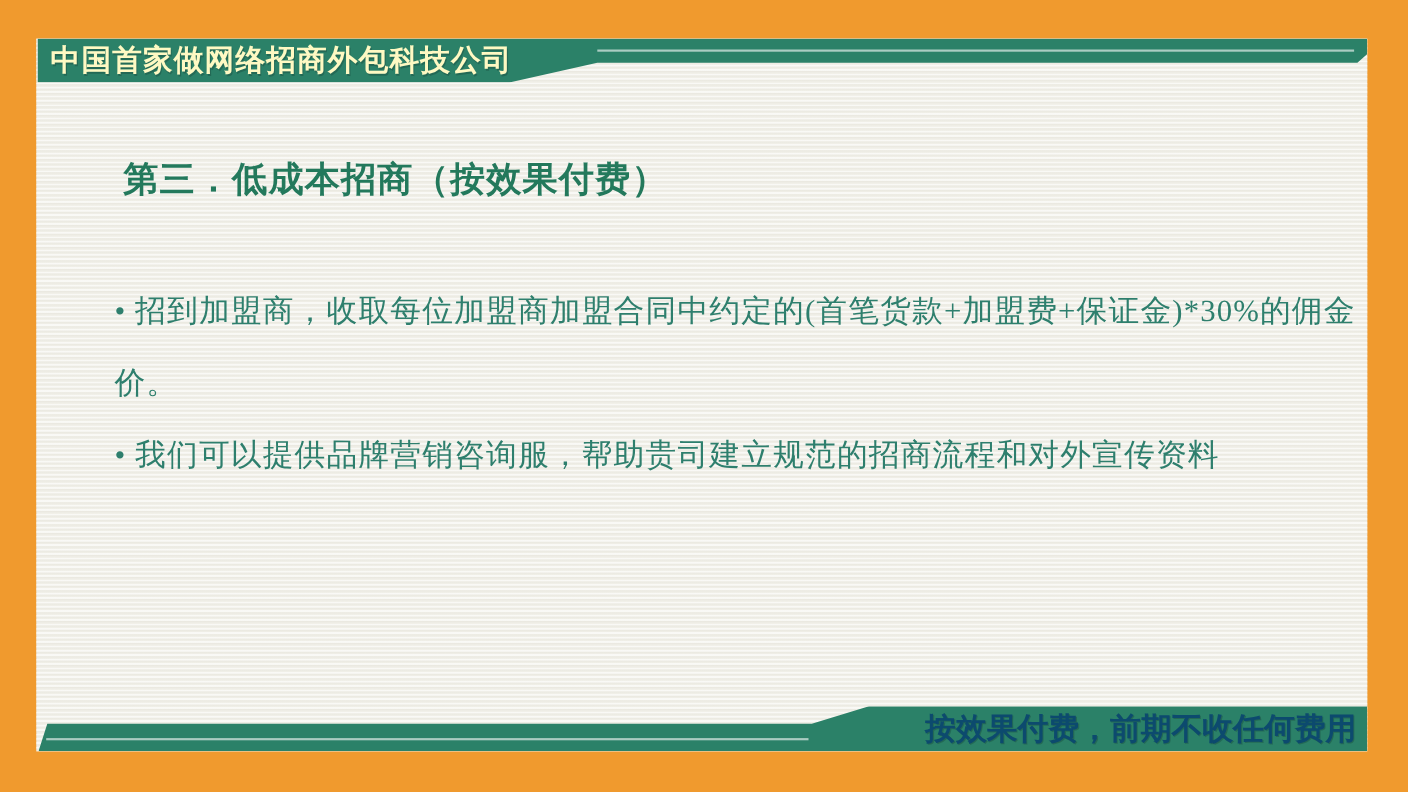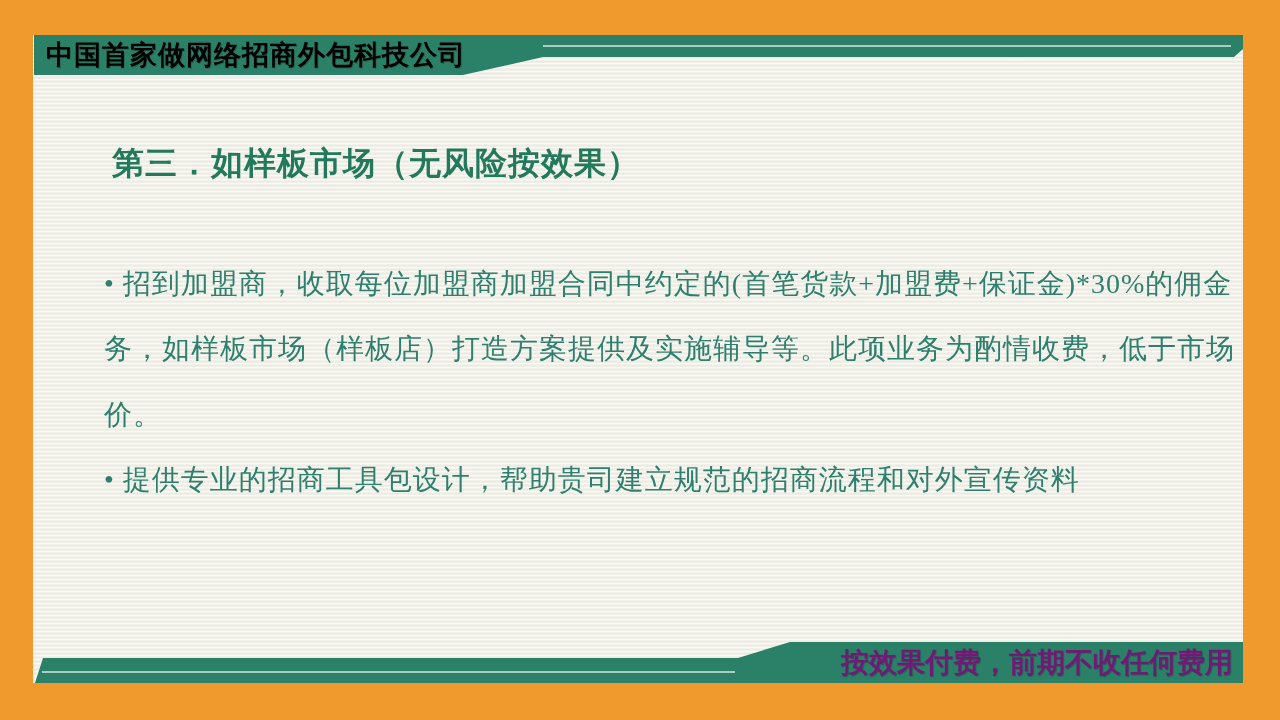--- a/index.html
+++ b/index.html
@@ -26,21 +26,21 @@
     position:absolute;
     left:34px; top:35px;
     width:1209px; height:40px;
     background:#2B8168;
     clip-path:polygon(0 0,1209px 0,1209px 14px,1200px 22px,509px 22px,429px 40px,0 40px);
   }
   .banner-text{
     position:absolute;
     left:12px; top:0;
     height:40px; line-height:40px;
-    color:#000000;
+    color:#fef9c3;
     font-size:27px; font-weight:bold;
     letter-spacing:1px;
     text-shadow:1px 1px 0 rgba(0,0,0,0.18);
     white-space:nowrap;
   }
   .top-accent-line{
     position:absolute;
     left:543px; top:45px;
     width:688px; height:2px;
     background:rgba(255,255,255,0.6);
@@ -81,40 +81,39 @@
     left:42px; top:671px;
     width:693px; height:2px;
     background:rgba(255,255,255,0.6);
   }
   .footer-text{
     position:absolute;
     left:790px; top:642px;
     width:443px; height:41px;
     line-height:41px;
     text-align:right;
-    color:#701a75;
+    color:#0c4a6e;
     font-size:28px; font-weight:bold;
     text-shadow:1px 1px 0 rgba(0,0,0,0.18);
     white-space:nowrap;
   }
 </style>
 </head>
 <body>
 
 <div class="content"></div>
 
 <div class="top-bar">
   <div class="banner-text">中国首家做网络招商外包科技公司</div>
 </div>
 <div class="top-accent-line"></div>
 
-<div class="slide-title">第三．如样板市场（无风险按效果）</div>
+<div class="slide-title">第三．低成本招商（按效果付费）</div>
 
 <div class="body-text">
   <div class="body-line">• 招到加盟商，收取每位加盟商加盟合同中约定的(首笔货款+加盟费+保证金)*30%的佣金</div>
-  <div class="body-line">务，如样板市场（样板店）打造方案提供及实施辅导等。此项业务为酌情收费，低于市场</div>
   <div class="body-line">价。</div>
-  <div class="body-line">• 提供专业的招商工具包设计，帮助贵司建立规范的招商流程和对外宣传资料</div>
+  <div class="body-line">• 我们可以提供品牌营销咨询服，帮助贵司建立规范的招商流程和对外宣传资料</div>
 </div>
 
 <div class="bottom-bar"></div>
 <div class="bottom-accent-line"></div>
 <div class="footer-text">按效果付费，前期不收任何费用</div>
 
 </body></html>

